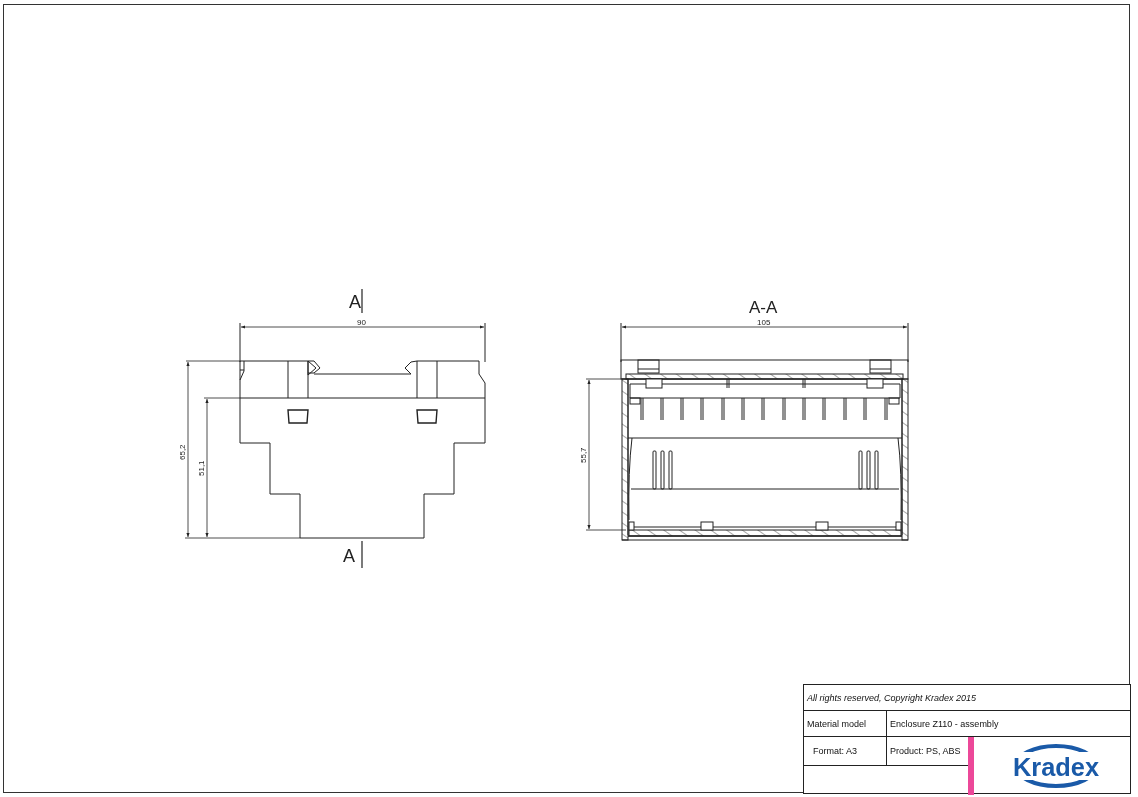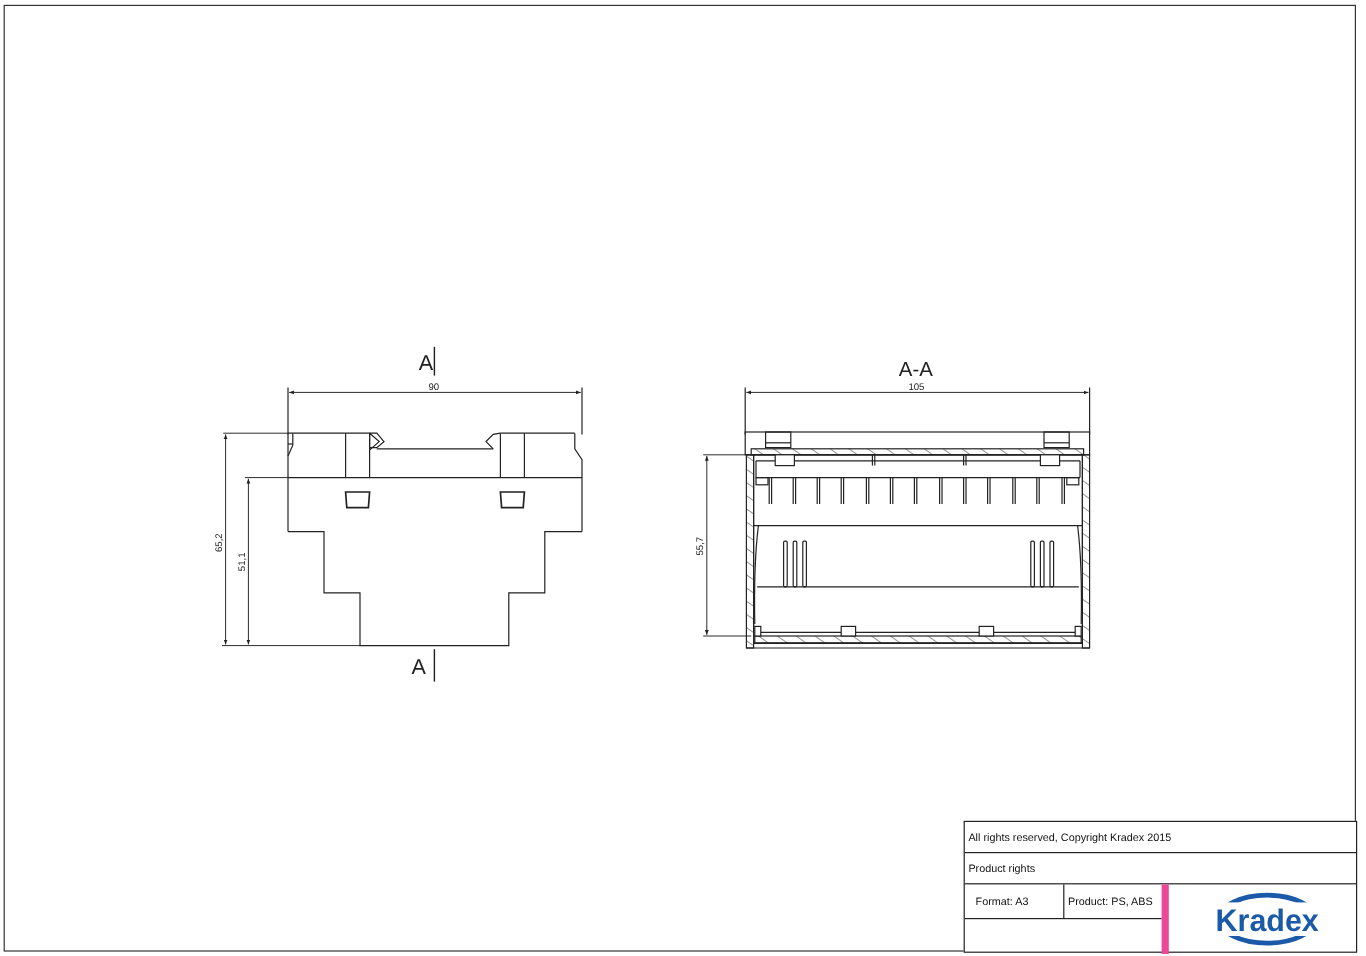--- a/index.html
+++ b/index.html
@@ -143,25 +143,26 @@
     <rect x="629" y="522" width="5" height="8" fill="#fff"></rect>
     <rect x="896" y="522" width="5" height="8" fill="#fff"></rect>
   </g>
 
   <text x="749" y="313" font-family="Liberation Sans, sans-serif" font-size="17" fill="#222">A-A</text>
   <text x="757" y="325" font-family="Liberation Sans, sans-serif" font-size="8" fill="#222">105</text>
   <text x="0" y="0" transform="translate(586,463) rotate(-90)" font-family="Liberation Sans, sans-serif" font-size="8" fill="#222">55,7</text>
 </svg>
 
 <div class="title-block">
-  <div class="tb-row" style="top:0;height:26px;width:100%;">
+  <div class="tb-row" style="top:0;height:26px;width:100%;font-style:italic;">
     <div class="tb-cell" style="left:0;width:100%;">All rights reserved, Copyright Kradex 2015</div>
   </div>
   <div class="tb-row" style="top:26px;height:26px;width:100%;">
-    <div class="tb-cell" style="left:0;width:82px;">Product rights</div>
+    <div class="tb-cell" style="left:0;width:82px;">Material model</div>
+    <div class="tb-cell bl" style="left:82px;width:246px;">Enclosure Z110 - assembly</div>
   </div>
   <div class="tb-row" style="top:52px;height:29px;width:164px;">
     <div class="tb-cell" style="left:6px;width:82px;">Format: A3</div>
     <div class="tb-cell bl" style="left:82px;width:82px;">Product: PS, ABS</div>
   </div>
   <div class="logo-cell">
     <svg width="110" height="48" viewBox="0 0 110 48">
       <ellipse cx="55" cy="24" rx="40" ry="20" fill="none" stroke="#1a5aa8" stroke-width="4"></ellipse>
       <rect x="10" y="10" width="90" height="28" fill="#fff"></rect>
       <text x="55" y="34" text-anchor="middle" font-family="Liberation Sans, sans-serif" font-weight="bold" font-size="26" fill="#1a5aa8" textLength="86" lengthAdjust="spacingAndGlyphs">Kradex</text>

